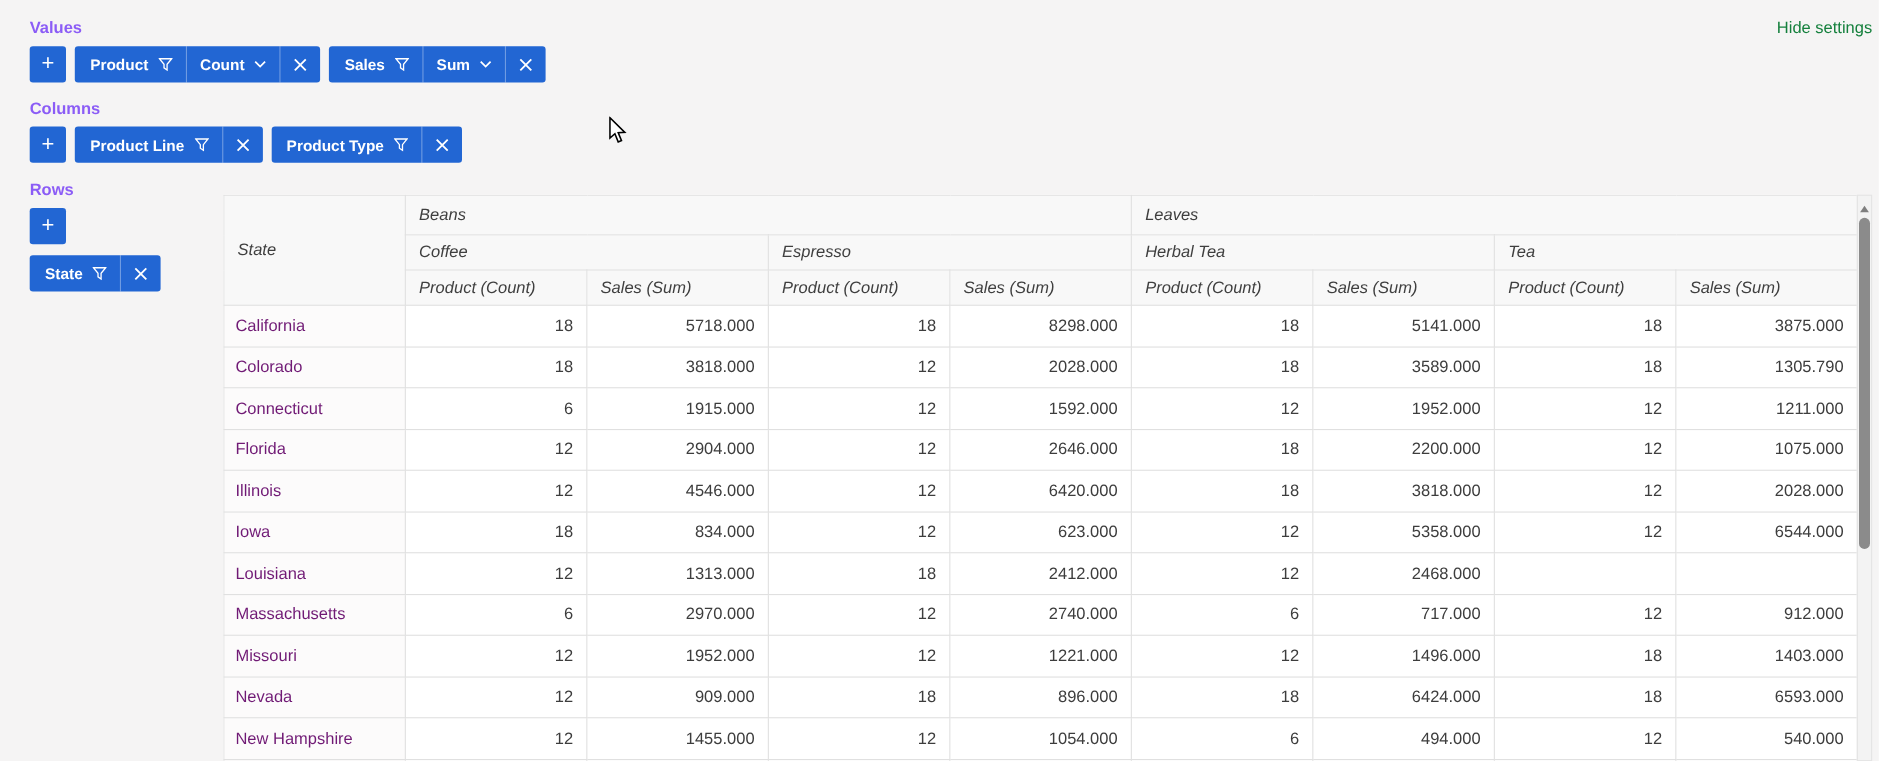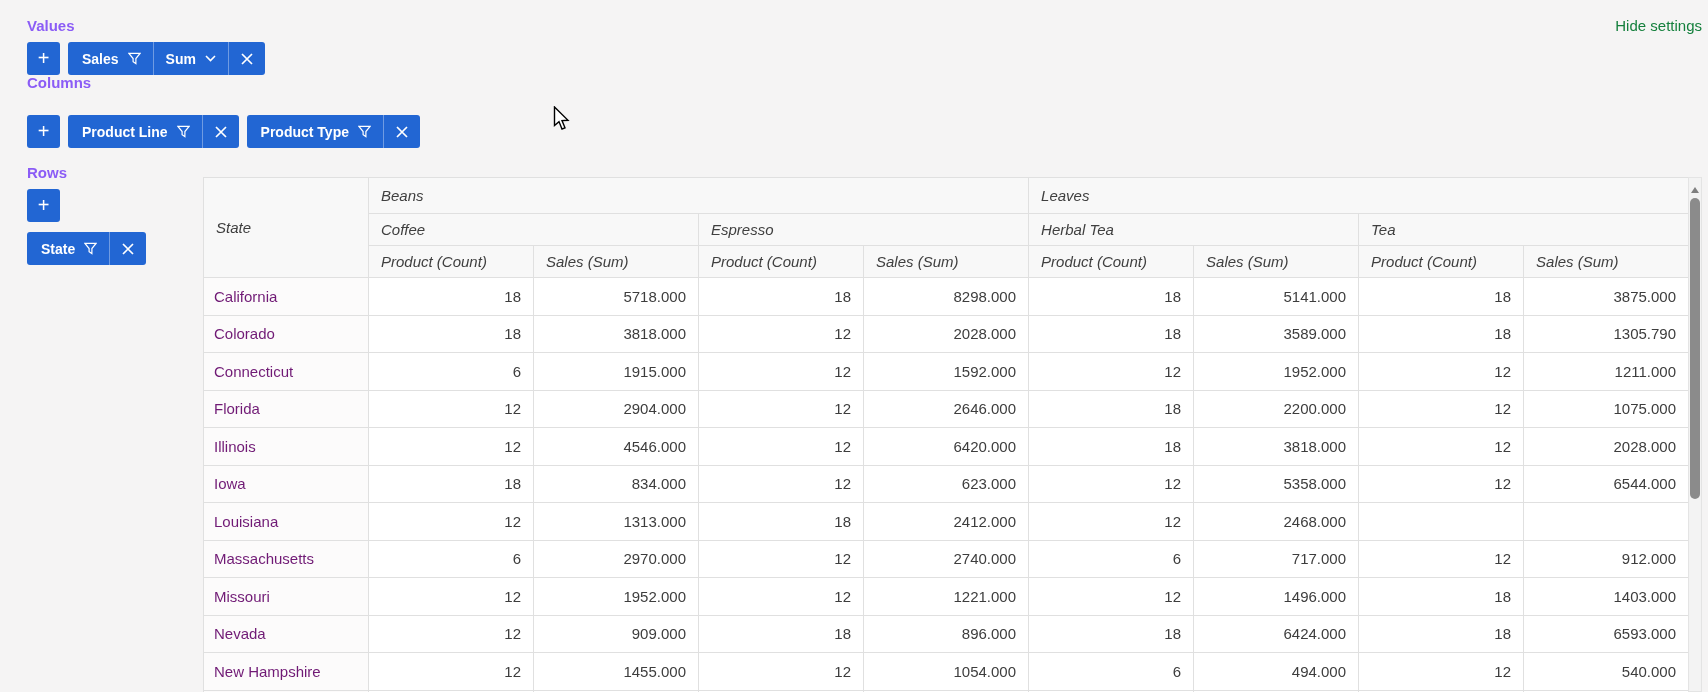--- a/index.html
+++ b/index.html
@@ -70,51 +70,78 @@
 <body>
 
 <div class="section-label" style="top:17px">Values</div>
 <a class="hide-settings">Hide settings</a>
 
 <div class="btn-row" style="top:42px">
   <button class="add-btn">
       <span>+</span>
     </button>
 
-
-  <div class="pill">
-    <div class="seg first">
-      <span>Sales</span>
-      <span class="icon">
-        <svg width="13" height="13" viewBox="0 0 14 14" fill="none" stroke="#fff" stroke-width="1.3">
-            <path d="M1 1.5 h12 L8.5 7 v5.5 l-3 -2 V7 Z"></path>
-          </svg>
-      </span>
-    </div>
-    <div class="divider"></div>
-    <div class="seg">
-      <span>Sum</span>
+  <div class="pill">
+    <div class="seg first">
+      <span>Product</span>
+      <span class="icon">
+        <svg width="13" height="13" viewBox="0 0 14 14" fill="none" stroke="#fff" stroke-width="1.3">
+            <path d="M1 1.5 h12 L8.5 7 v5.5 l-3 -2 V7 Z"></path>
+          </svg>
+      </span>
+    </div>
+    <div class="divider"></div>
+    <div class="seg">
+      <span>Count</span>
       <span class="icon">
         <svg width="11" height="7" viewBox="0 0 11 7" fill="none" stroke="#fff" stroke-width="1.6">
             <path d="M1 1 l4.5 4.5 L10 1"></path>
           </svg>
       </span>
     </div>
     <div class="divider"></div>
     <div class="seg">
       <span class="icon">
         <svg width="12" height="12" viewBox="0 0 12 12" stroke="#fff" stroke-width="1.7">
             <path d="M1 1 L11 11 M11 1 L1 11"></path>
           </svg>
       </span>
     </div>
   </div>
-</div>
-
-<div class="section-label" style="top:74px">Columns</div>
+
+  <div class="pill">
+    <div class="seg first">
+      <span>Sales</span>
+      <span class="icon">
+        <svg width="13" height="13" viewBox="0 0 14 14" fill="none" stroke="#fff" stroke-width="1.3">
+            <path d="M1 1.5 h12 L8.5 7 v5.5 l-3 -2 V7 Z"></path>
+          </svg>
+      </span>
+    </div>
+    <div class="divider"></div>
+    <div class="seg">
+      <span>Sum</span>
+      <span class="icon">
+        <svg width="11" height="7" viewBox="0 0 11 7" fill="none" stroke="#fff" stroke-width="1.6">
+            <path d="M1 1 l4.5 4.5 L10 1"></path>
+          </svg>
+      </span>
+    </div>
+    <div class="divider"></div>
+    <div class="seg">
+      <span class="icon">
+        <svg width="12" height="12" viewBox="0 0 12 12" stroke="#fff" stroke-width="1.7">
+            <path d="M1 1 L11 11 M11 1 L1 11"></path>
+          </svg>
+      </span>
+    </div>
+  </div>
+</div>
+
+<div class="section-label" style="top:91px">Columns</div>
 
 <div class="btn-row" style="top:115px">
   <button class="add-btn">
       <span>+</span>
     </button>
 
   <div class="pill">
     <div class="seg first">
       <span>Product Line</span>
       <span class="icon">

